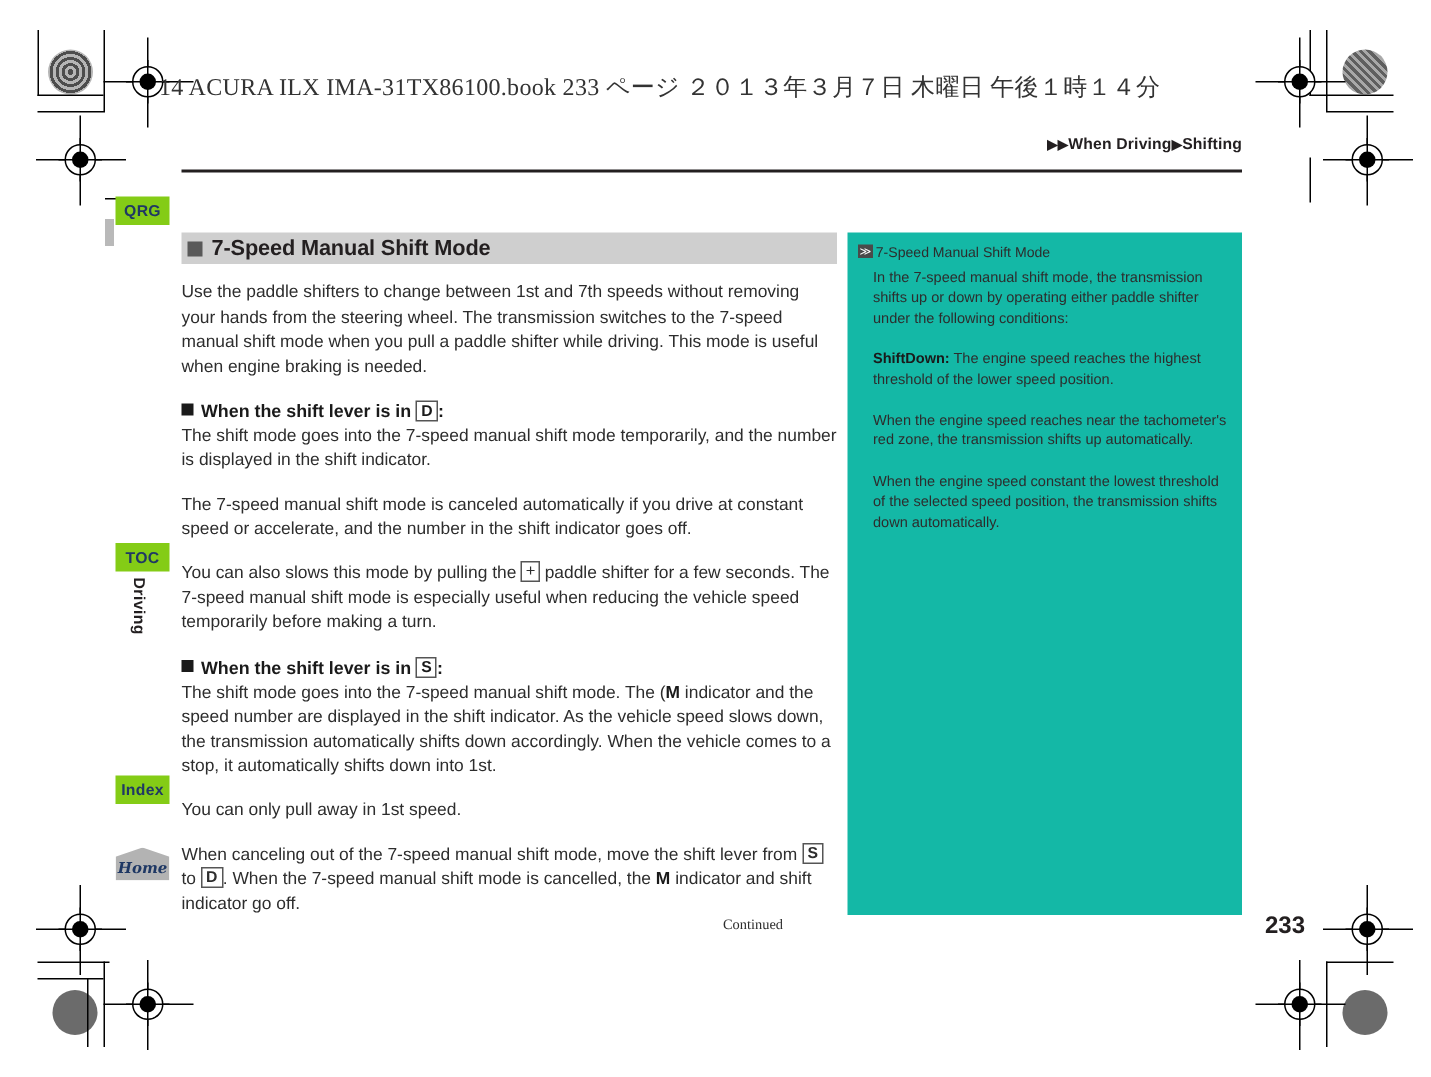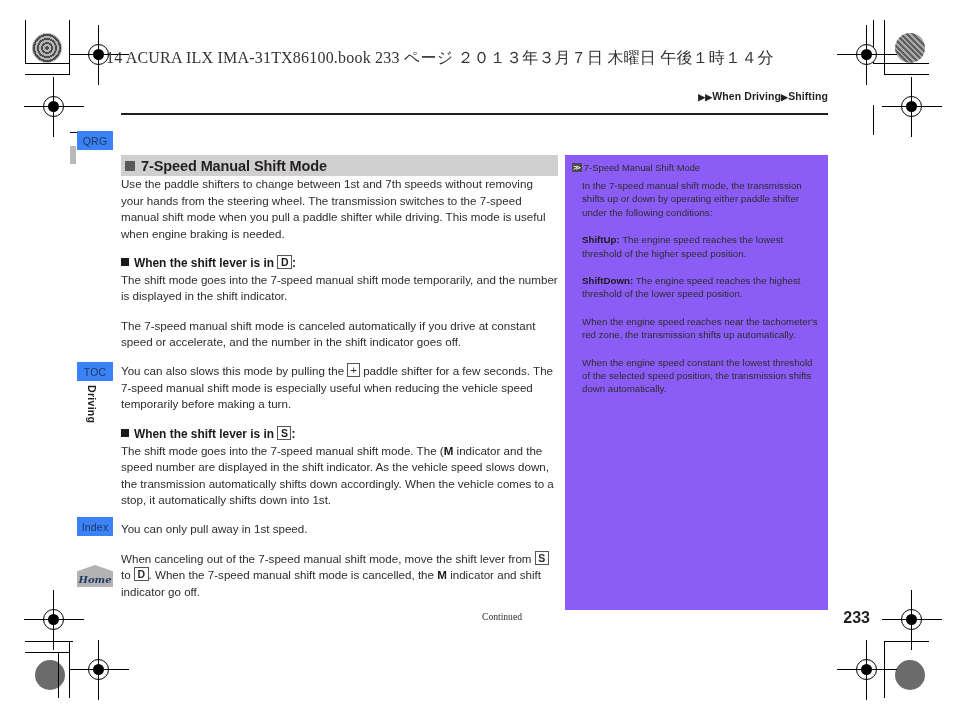--- a/index.html
+++ b/index.html
@@ -70,23 +70,23 @@
     position: absolute; right: 126px; top: 90px;
     font-size: 10.5px; font-weight: 700; letter-spacing: .1px;
     color: #231f20; white-space: nowrap;
   }
   .breadcrumb .tri { font-size: 9px; }
 
   
   .tab {
     position: absolute;
     width: 36px; height: 19px;
-    background: #3b82f6;
+    background: #84cc16;
     color: #1f3864;
-    font-size: 10.5px; font-weight: 400;
+    font-size: 10.5px; font-weight: 700;
     display: flex; align-items: center; justify-content: center;
     letter-spacing: .2px;
   }
   #tab-qrg { left: 77px; top: 131px; }
   #tab-toc { left: 77px; top: 362px; }
   #tab-index { left: 77px; top: 517px; }
 
   .tab-home {
     position: absolute; left: 77px; top: 565px;
     width: 36px; height: 22px;
@@ -126,20 +126,21 @@
     padding-left: 4px;
     font-size: 14.5px; font-weight: 700; color: #231f20;
     letter-spacing: -.1px;
   }
   .section-title .sq {
     display: inline-block; width: 10px; height: 10px;
     background: #595959; margin-right: 6px;
   }
 
   .body-col {
+    padding-top: 11px;
     font-size: 11.6px;
     line-height: 16.6px;
     color: #2d2d2d;
   }
   .body-col p { margin: 0 0 12.5px 0; }
   .body-col p.tight { margin-bottom: 0; }
 
   h4.sub {
     margin: 0 0 0 0;
     font-size: 11.9px; font-weight: 700; color: #1a1a1a;
@@ -160,21 +161,21 @@
     font-family: "Liberation Sans", sans-serif;
   }
   .gearbox.plus { font-weight: 400; font-size: 11px; padding: 0 2px; }
   b.mi { font-weight: 700; color: #1a1a1a; }
 
   
   .note {
     position: absolute;
     left: 565px; top: 155px;
     width: 263px; height: 455px;
-    background: #8b5cf6;
+    background: #14b8a6;
     padding: 6px 9px 0 7px;
   }
   .note-title {
     font-size: 9.4px; color: #2d2d2d;
     line-height: 13px;
     margin-bottom: 5px;
     white-space: nowrap;
   }
   .note-title .chev {
     display:inline-block;
@@ -348,21 +349,20 @@
 
     <p class="tight"><span>When canceling out of the 7-speed manual shift mode, move the shift lever from</span> <span class="gearbox">S</span> <span>to</span> <span class="gearbox">D</span><span>. When the 7-speed manual shift mode is cancelled, the</span> <b class="mi">M</b> <span>indicator and shift indicator go off.</span></p>
 
   </div>
 </div>
 
 <div class="note">
   <div class="note-title"><span class="chev">≫</span><span>7-Speed Manual Shift Mode</span></div>
   <div class="note-body">
     <p class="gap">In the 7-speed manual shift mode, the transmission shifts up or down by operating either paddle shifter under the following conditions:</p>
-    <p class="gap"><b>ShiftUp:</b> <span>The engine speed reaches the lowest threshold of the higher speed position.</span></p>
     <p class="gap"><b>ShiftDown:</b> <span>The engine speed reaches the highest threshold of the lower speed position.</span></p>
     <p class="gap">When the engine speed reaches near the tachometer's red zone, the transmission shifts up automatically.</p>
     <p class="gap">When the engine speed constant the lowest threshold of the selected speed position, the transmission shifts down automatically.</p>
   </div>
 </div>
 
 <div class="continued">Continued</div>
 <div class="pageno">233</div>
 
 </body></html>

